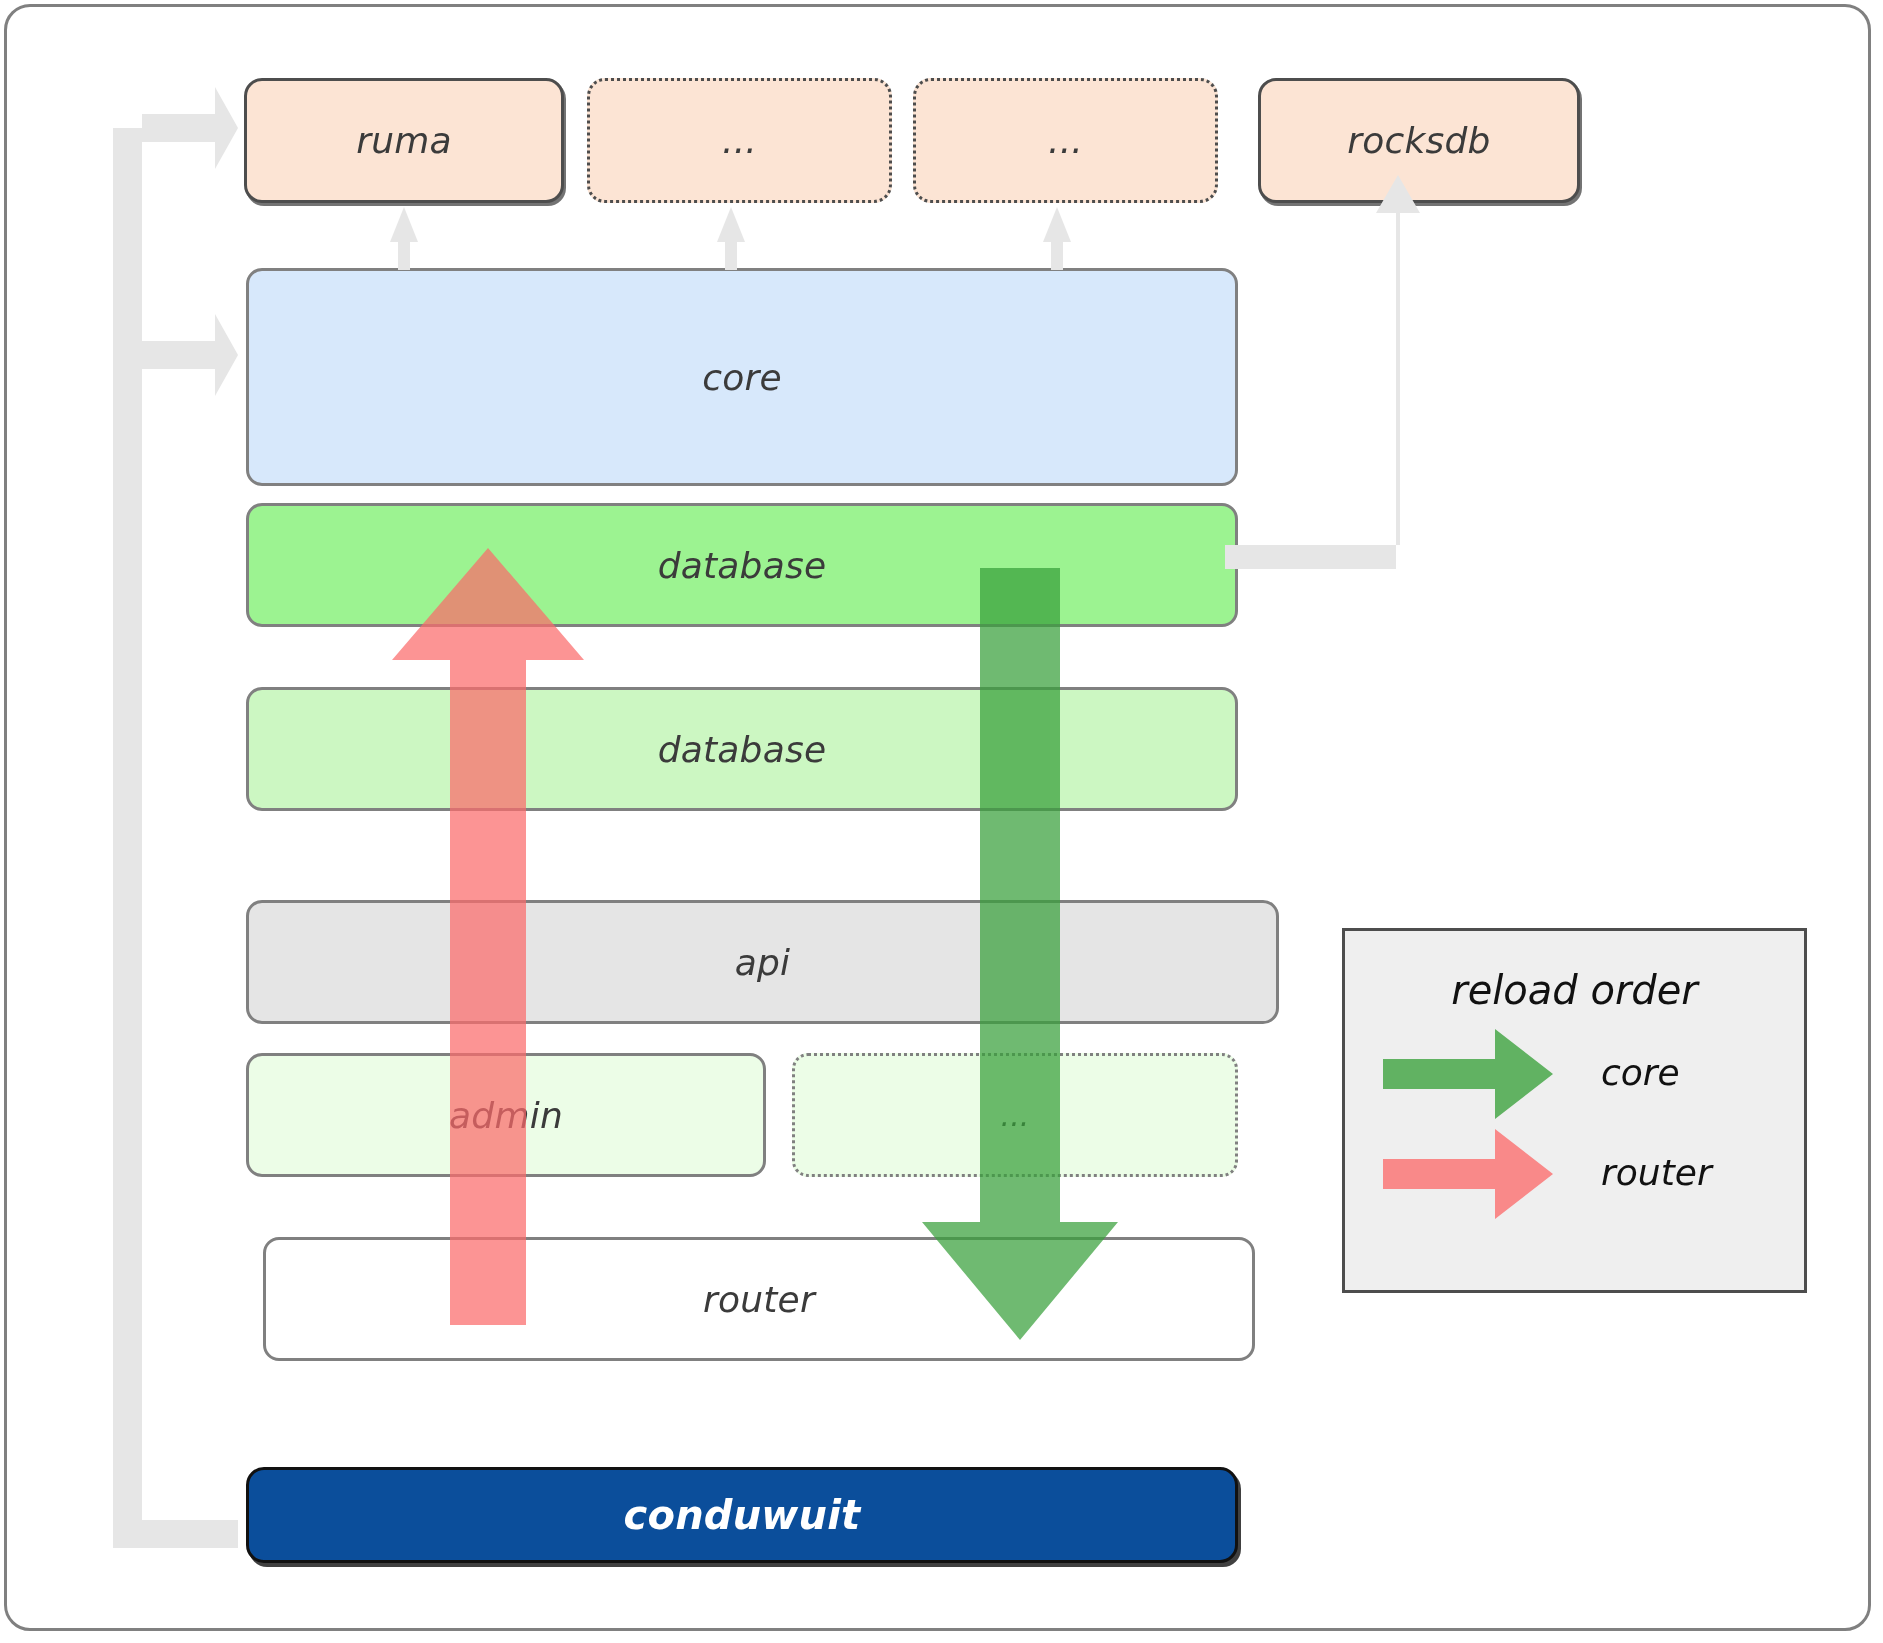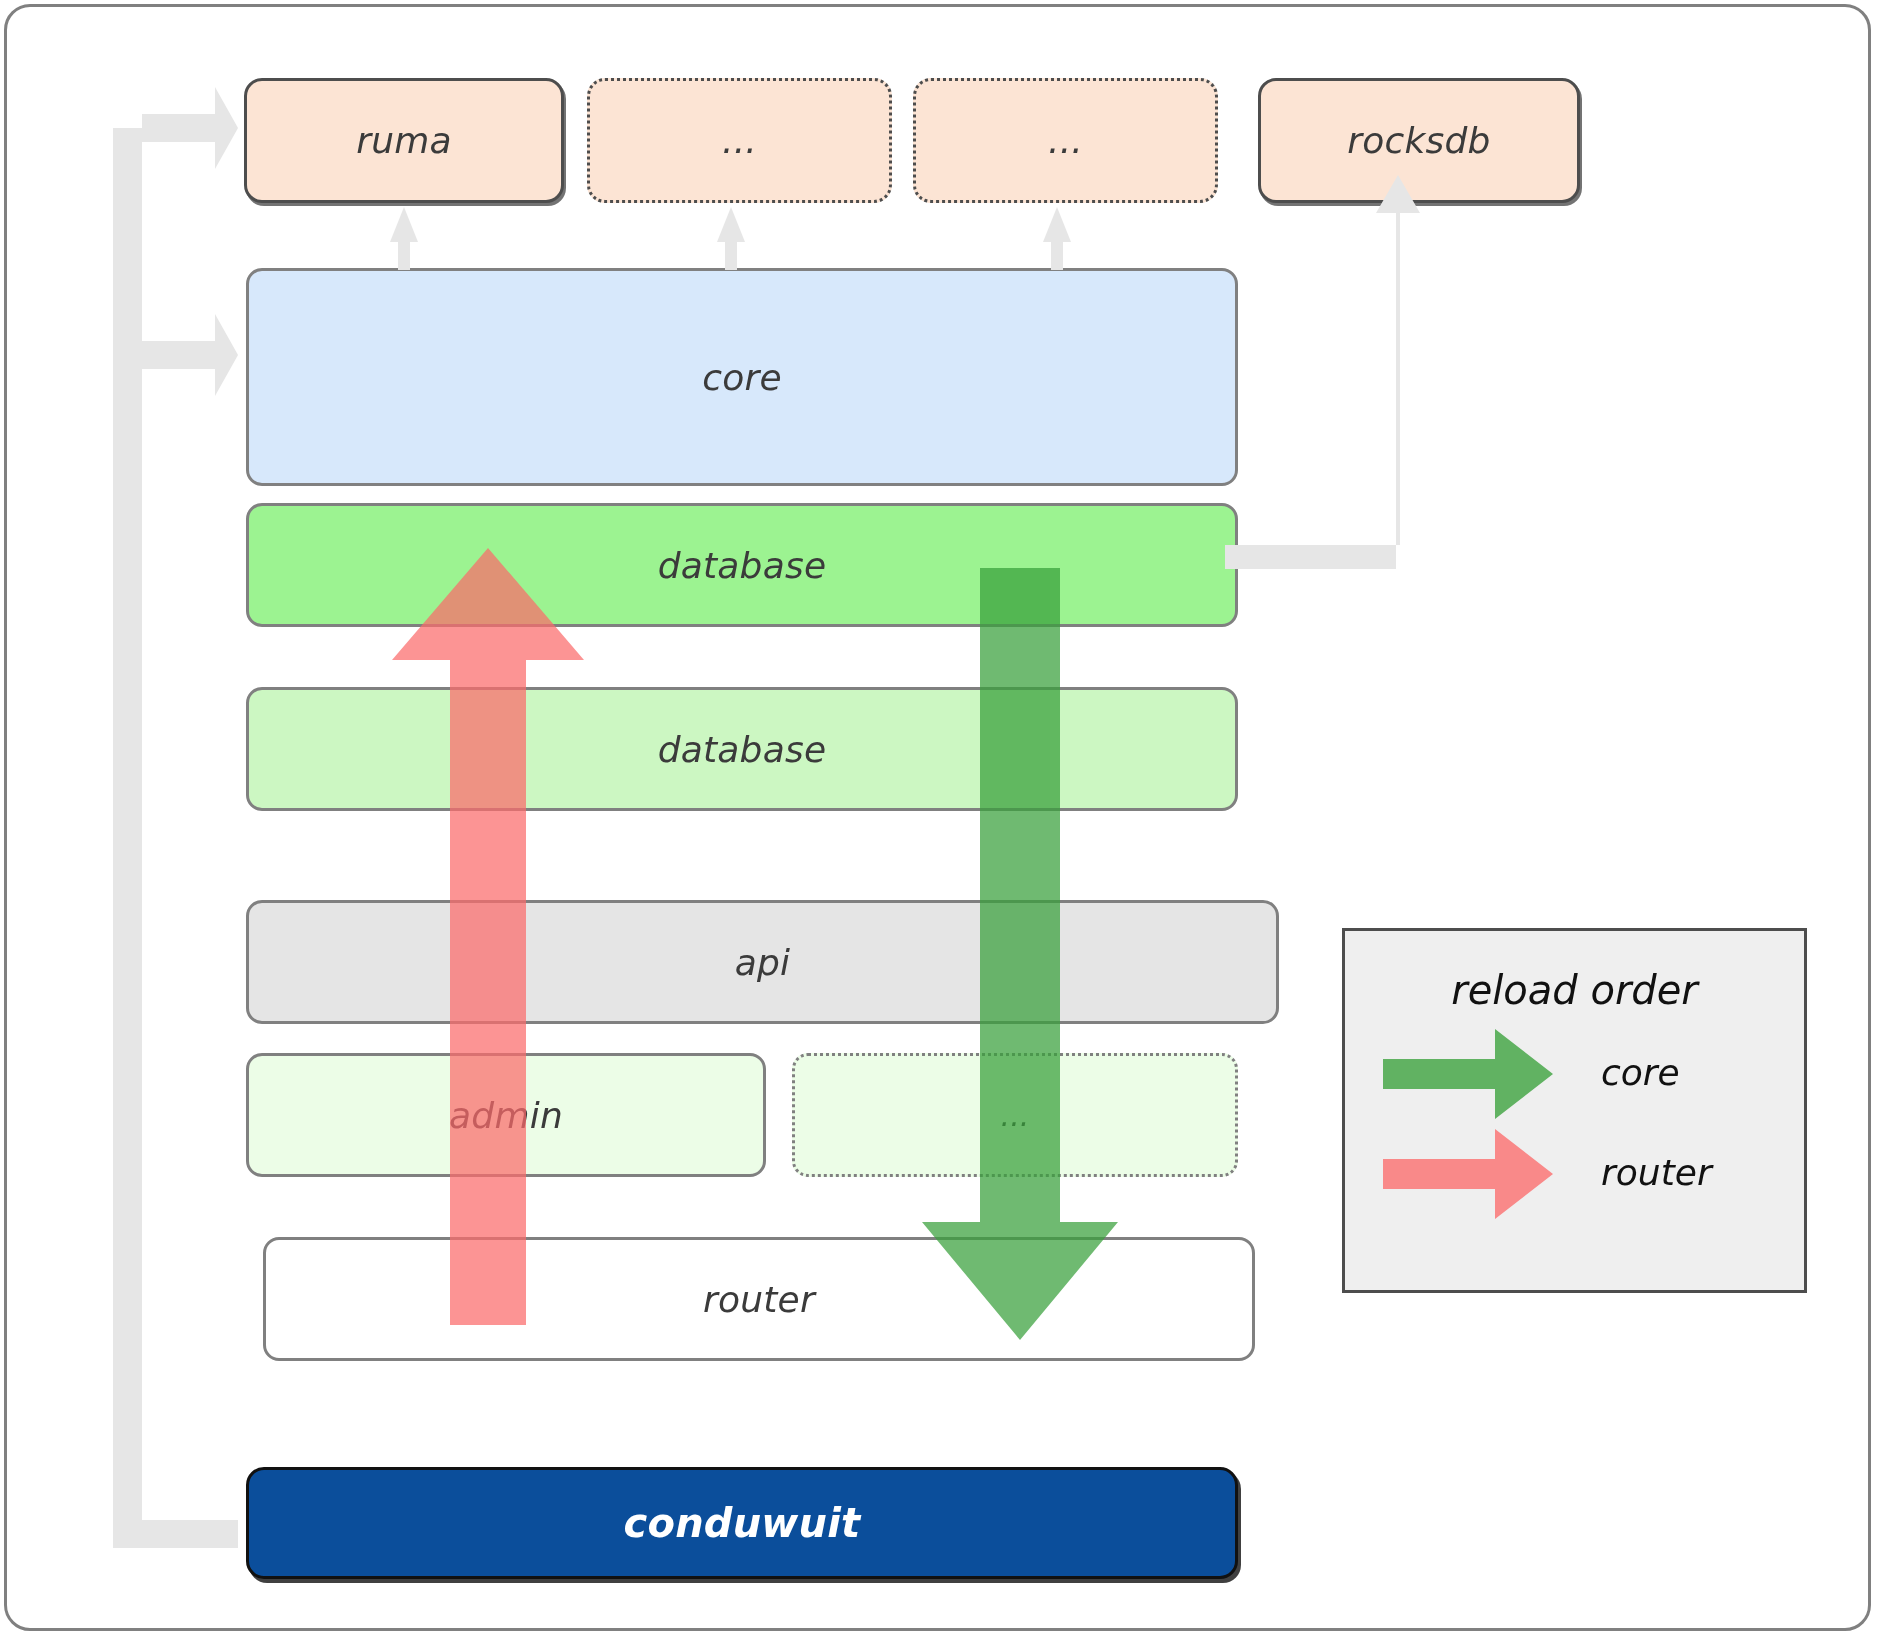--- a/index.html
+++ b/index.html
@@ -166,21 +166,21 @@
     </div>
 
     <div class="node layer dotted" style="left:792px; top:1053px; width:446px; height:124px; background:#ecfde7; font-size:30px;">
       <span>...</span>
     </div>
 
     <div class="node layer" style="left:263px; top:1237px; width:992px; height:124px; background:#ffffff;">
       <span>router</span>
     </div>
 
-    <div class="node root" style="left:246px; top:1467px; width:992px; height:112px;">
+    <div class="node root" style="left:246px; top:1467px; width:992px; height:96px;">
       <span>conduwuit</span>
     </div>
   </div>
 
   <svg class="svglayer front" viewBox="0 0 1883 1643" width="1883" height="1643">
 
     <g opacity="0.72">
       <path d="M 450 1325 L 450 660 L 392 660 L 488 548 L 584 660 L 526 660 L 526 1325 Z" fill="#fb6b6b"></path>
     </g>
 

